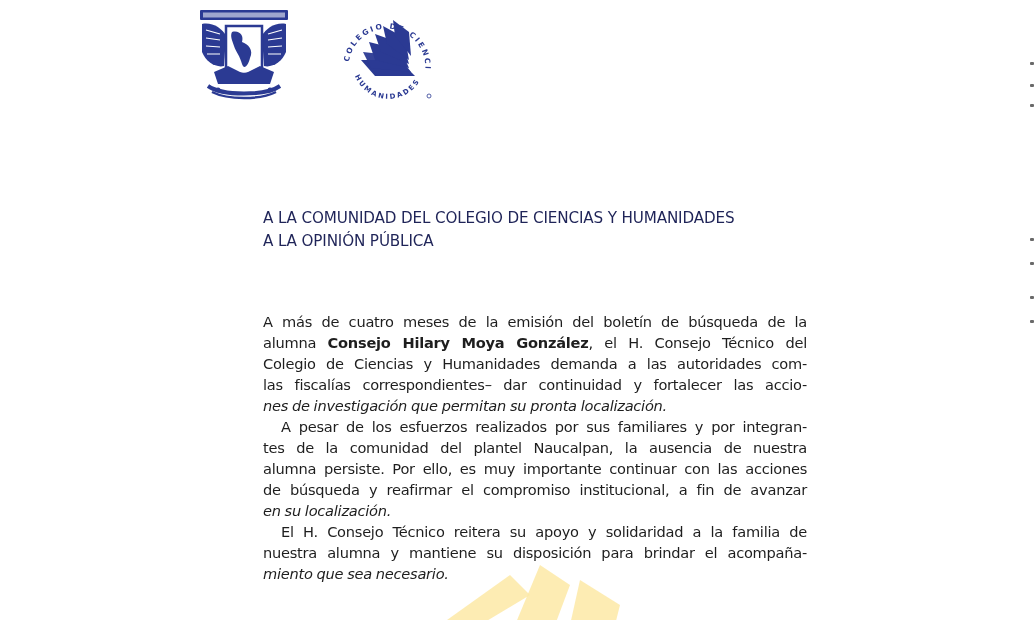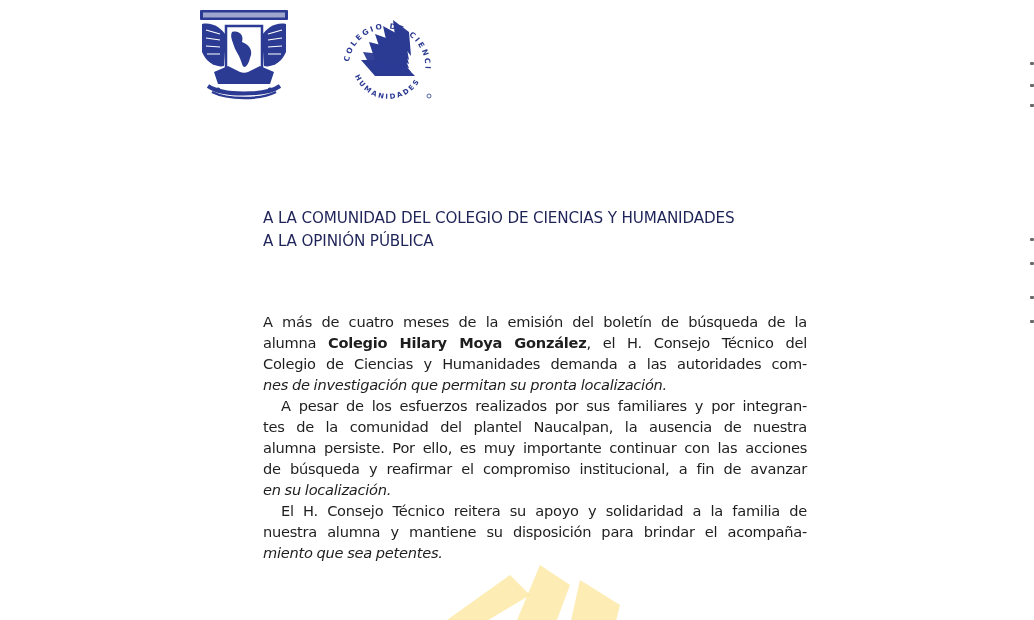--- a/index.html
+++ b/index.html
@@ -141,35 +141,36 @@
   </svg>
 
   <div class="heading">
     <div>A LA COMUNIDAD DEL COLEGIO DE CIENCIAS Y HUMANIDADES</div>
     <div>A LA OPINIÓN PÚBLICA</div>
   </div>
 
   <div class="body-text">
     <div>
       <span class="line">A más de cuatro meses de la emisión del boletín de búsqueda de la</span>
-      <span class="line"><span>alumna </span><span class="bold">Colegio Hilary Moya González</span><span>, el H. Consejo Técnico del</span></span>
+      <span class="line"><span>alumna </span><span class="bold">Consejo Hilary Moya González</span><span>, el H. Consejo Técnico del</span></span>
       <span class="line">Colegio de Ciencias y Humanidades demanda a las autoridades com-</span>
+      <span class="line">las fiscalías correspondientes– dar continuidad y fortalecer las accio-</span>
       <span class="line last">nes de investigación que permitan su pronta localización.</span>
     </div>
     <div>
       <span class="line indent">A pesar de los esfuerzos realizados por sus familiares y por integran-</span>
       <span class="line">tes de la comunidad del plantel Naucalpan, la ausencia de nuestra</span>
       <span class="line">alumna persiste. Por ello, es muy importante continuar con las acciones</span>
       <span class="line">de búsqueda y reafirmar el compromiso institucional, a fin de avanzar</span>
       <span class="line last">en su localización.</span>
     </div>
     <div>
       <span class="line indent">El H. Consejo Técnico reitera su apoyo y solidaridad a la familia de</span>
       <span class="line">nuestra alumna y mantiene su disposición para brindar el acompaña-</span>
-      <span class="line last">miento que sea petentes.</span>
+      <span class="line last">miento que sea necesario.</span>
     </div>
   </div>
 
   <div class="edge-frag" style="top:62px"></div>
   <div class="edge-frag" style="top:84px"></div>
   <div class="edge-frag" style="top:104px"></div>
   <div class="edge-frag" style="top:238px"></div>
   <div class="edge-frag" style="top:262px"></div>
   <div class="edge-frag" style="top:296px"></div>
   <div class="edge-frag" style="top:320px"></div>

